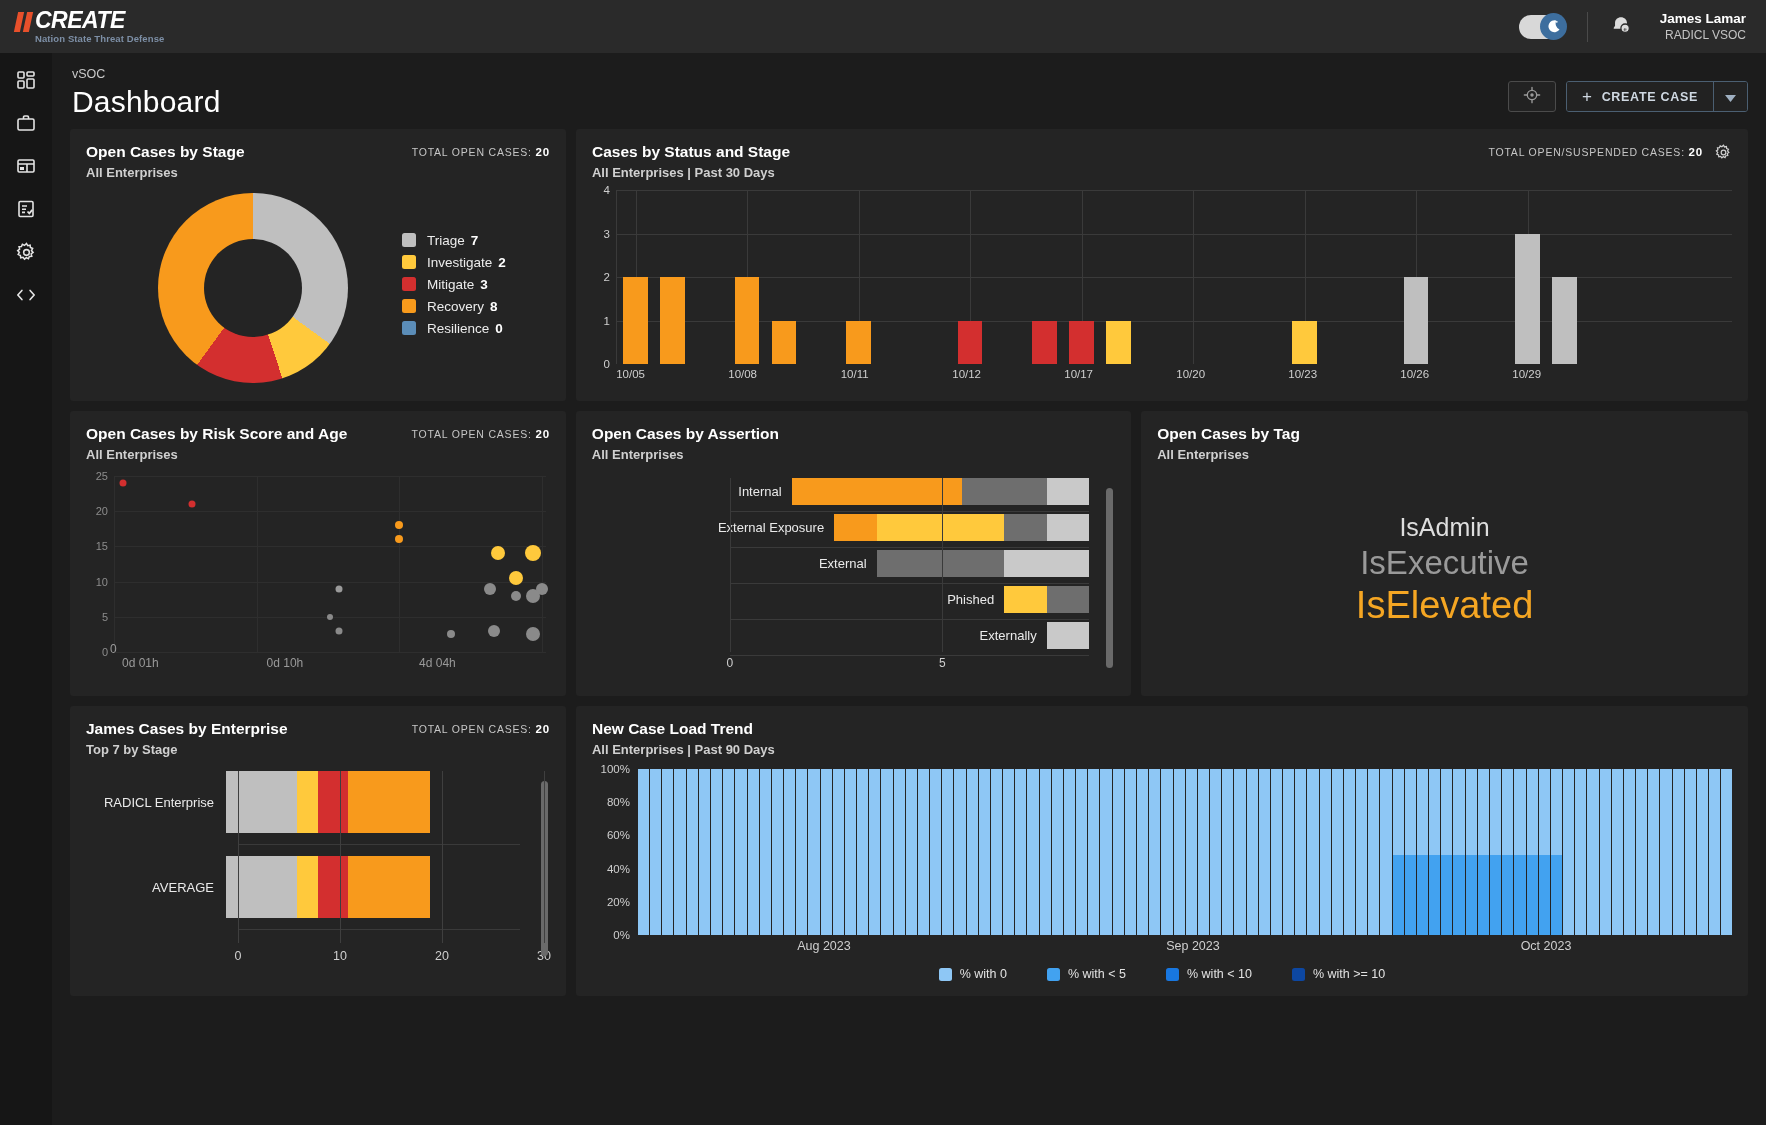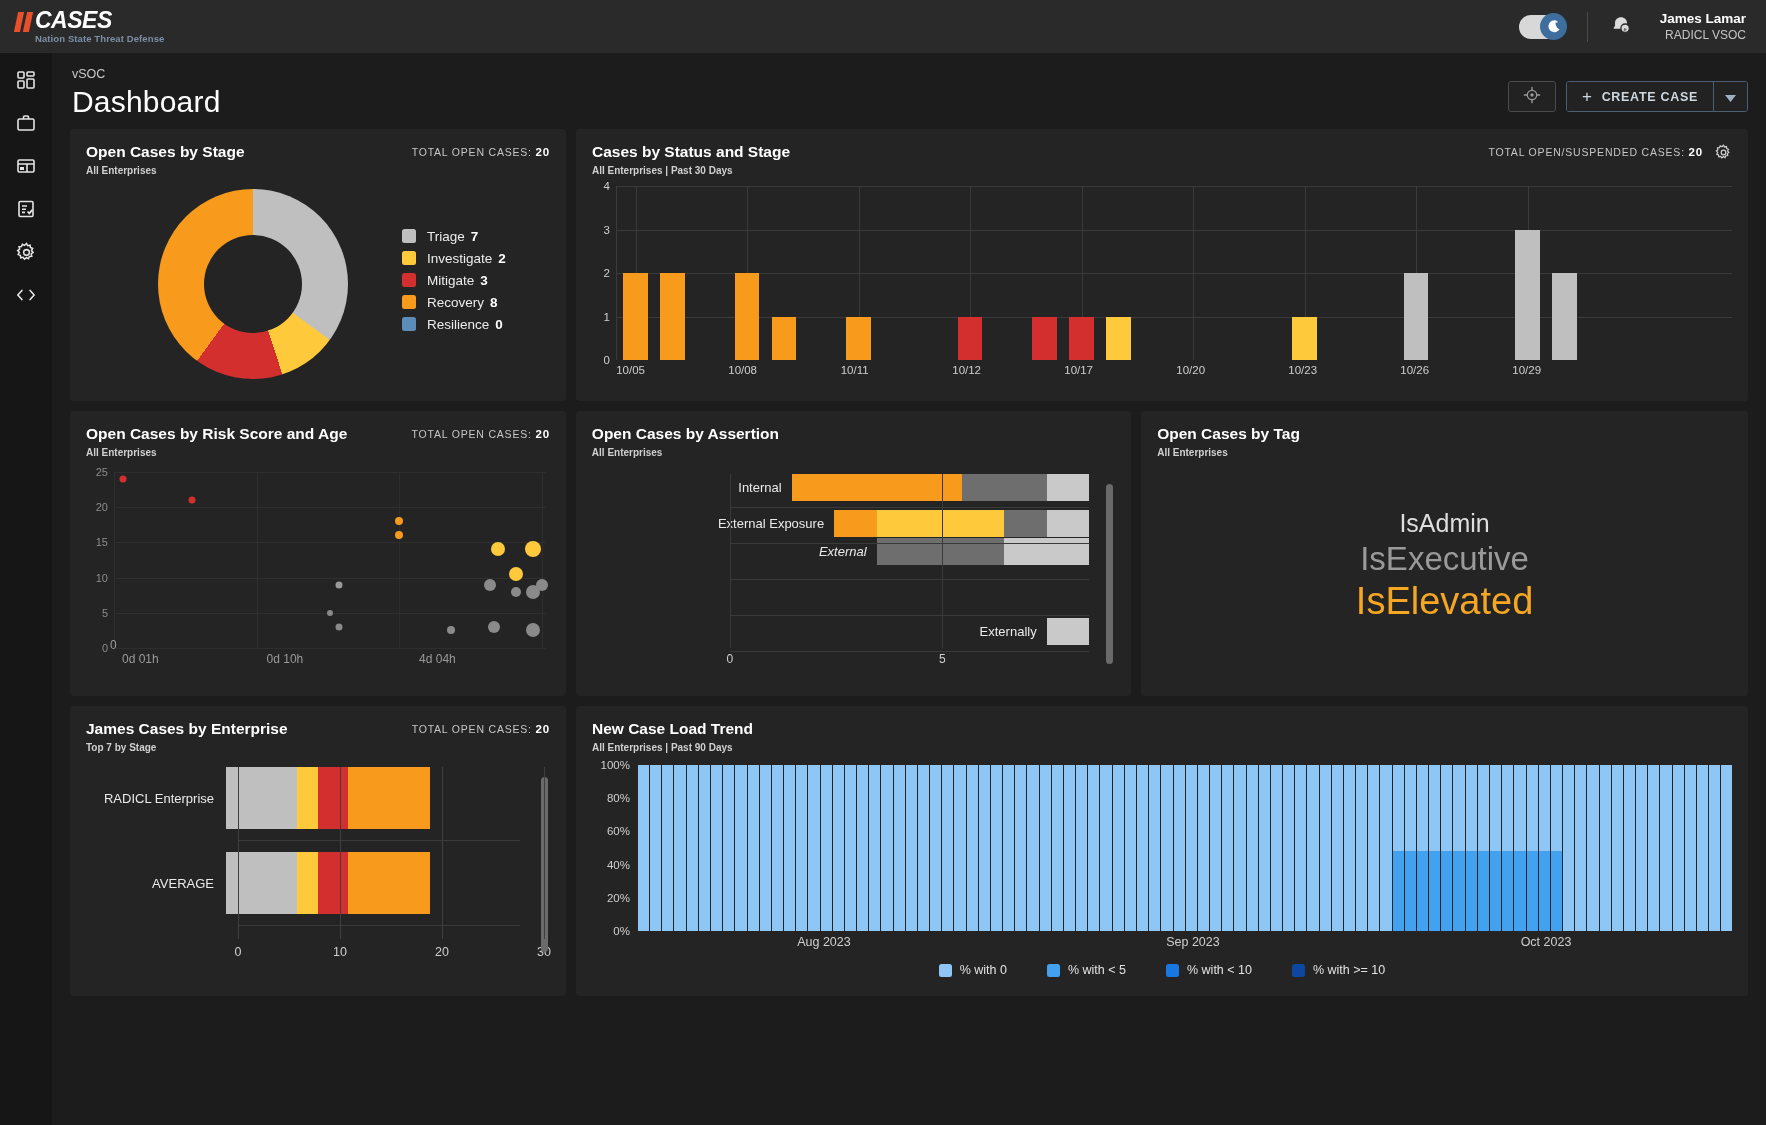--- a/index.html
+++ b/index.html
@@ -82,21 +82,21 @@
   .btn-caret {
     width: 34px; background: #222; border-left: 1px solid #4b5f72;
     display: flex; align-items: center; justify-content: center;
   }
 
   
   .row { display: flex; gap: 10px; padding: 0 8px 10px 8px; }
   .panel { background: #242424; border-radius: 3px; padding: 14px 16px 10px 16px; position: relative; }
   .panel-head { display: flex; align-items: flex-start; }
   .panel-title { font-size: 15.5px; font-weight: bold; color: #fff; }
-  .panel-sub { font-size: 10px; color: #d0d0d0; margin-top: 4px; font-weight: bold; }
+  .panel-sub { font-size: 13px; color: #d0d0d0; margin-top: 4px; font-weight: bold; }
   .panel-total {
     margin-left: auto; font-size: 10.5px; letter-spacing: 0.8px;
     color: #c6c6c6; padding-top: 3px; white-space: nowrap;
   }
   .panel-total b { color: #fff; font-size: 11.5px; }
   .gear-btn { margin-left: 12px; padding-top: 1px; }
 
   
   .donut-body { display: flex; align-items: center; height: 215px; }
   .donut { width: 190px; height: 190px; border-radius: 50%; position: relative; margin-left: 72px; }
@@ -174,21 +174,21 @@
 </head>
 <body>
 
 <div class="topbar">
   <div class="logo-wrap">
     <div class="logo-bars">
         <i></i>
         <i></i>
       </div>
     <div class="logo-text">
-      <div class="logo-name">CASES</div>
+      <div class="logo-name">CREATE</div>
       <div class="logo-tag">Nation State Threat Defense</div>
     </div>
   </div>
   <div class="topbar-right">
     <div class="toggle">
       <div class="knob">
         <svg width="15" height="15" viewBox="0 0 16 16">
             <path d="M11 1.6a6.4 6.4 0 1 0 3.4 9.6A7.2 7.2 0 0 1 11 1.6z" fill="#fff"></path>
             <circle cx="11.5" cy="3" r="0.9" fill="#fff"></circle>
           </svg>
@@ -478,25 +478,32 @@
             </div>
             <div class="as-row" style="top: 36px;">
               <div class="as-label">External Exposure</div>
                  <div class="as-bar">
                 <div class="as-seg" style="width:42.5px;background:#f89a1c"></div>
                 <div class="as-seg" style="width:127.5px;background:#ffc93c"></div>
                 <div class="as-seg" style="width:42.5px;background:#6e6e6e"></div>
                 <div class="as-seg" style="width:42.5px;background:#c9c9c9"></div>
               </div>
             </div>
-            <div class="as-row" style="top: 64px; font-style: italic;">
+            <div class="as-row" style="top: 72px;">
               <div class="as-label">External</div>
                  <div class="as-bar">
                 <div class="as-seg" style="width:127.5px;background:#6e6e6e"></div>
                 <div class="as-seg" style="width:85px;background:#c9c9c9"></div>
+              </div>
+            </div>
+            <div class="as-row" style="top: 108px;">
+              <div class="as-label">Phished</div>
+                 <div class="as-bar">
+                <div class="as-seg" style="width:42.5px;background:#ffc93c"></div>
+                <div class="as-seg" style="width:42.5px;background:#6e6e6e"></div>
               </div>
             </div>
             <div class="as-row" style="top: 144px;">
               <div class="as-label">Externally</div>
                  <div class="as-bar">
                 <div class="as-seg" style="width:42.5px;background:#c9c9c9"></div>
               </div>
             </div>
           </div>
         <div class="as-axis" id="as-axis">

